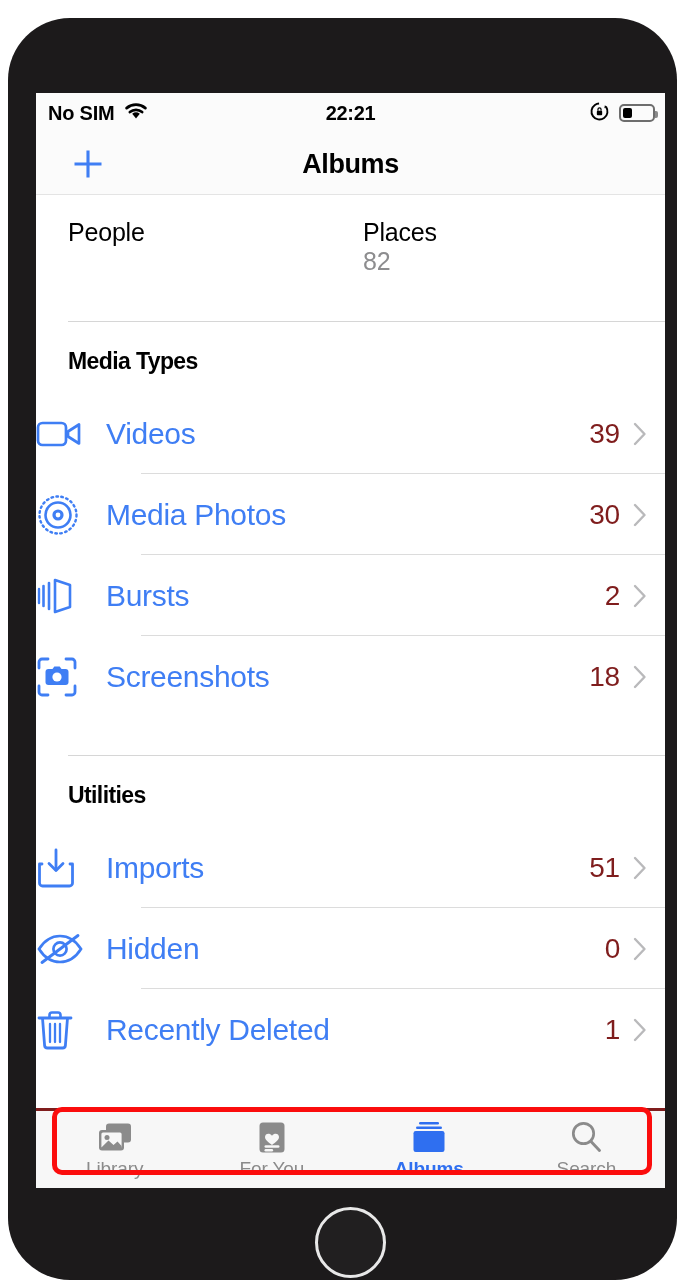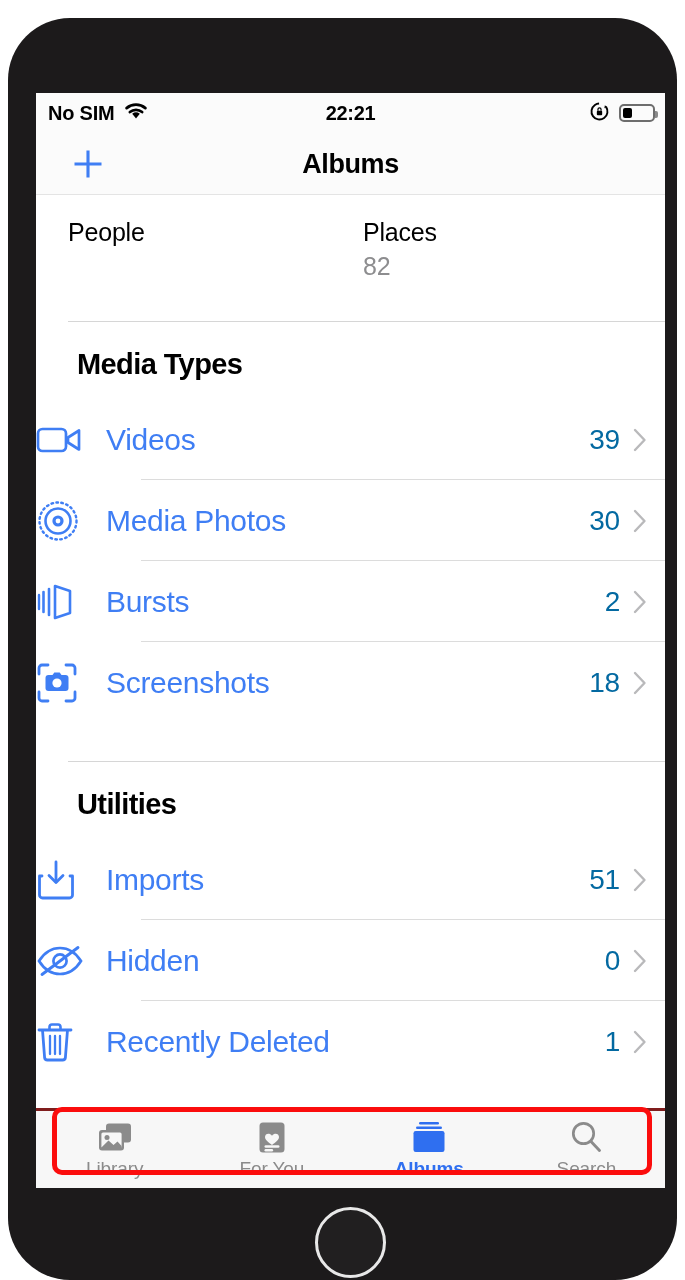--- a/index.html
+++ b/index.html
@@ -148,38 +148,36 @@
   }
   .pp-col { position: absolute; top: 22px; }
   .pp-title {
     font-size: 25px;
     color: #000;
     letter-spacing: -0.2px;
   }
   .pp-count {
     font-size: 25px;
     color: #8d8d8f;
-    margin-top: 5px;
     letter-spacing: -0.2px;
   }
 
   .rule-full {
     height: 1px;
     background: #d6d6d6;
     margin-left: 32px;
     margin-right: 0;
   }
 
   .section-header {
-    font-size: 29px;
+    font-size: 23px;
     font-weight: 700;
     color: #000;
     letter-spacing: -0.6px;
     padding: 26px 0 18px 32px;
-    margin-left: 9px;
   }
 
   
   .row {
     position: relative;
     height: 81px;
     display: flex;
     align-items: center;
     padding-right: 18px;
     cursor: pointer;
@@ -192,21 +190,21 @@
     justify-content: flex-start;
   }
   .row-label {
     flex: 1 1 auto;
     font-size: 30px;
     color: #3f7ef4;
     letter-spacing: -0.3px;
   }
   .row-count {
     font-size: 28px;
-    color: #0369a1;
+    color: #7f1d1d;
     margin-right: 13px;
     letter-spacing: -0.2px;
   }
   .chevron {
     width: 14px; height: 24px;
     flex: 0 0 14px;
   }
   .row-rule {
     position: absolute;
     left: 105px;

